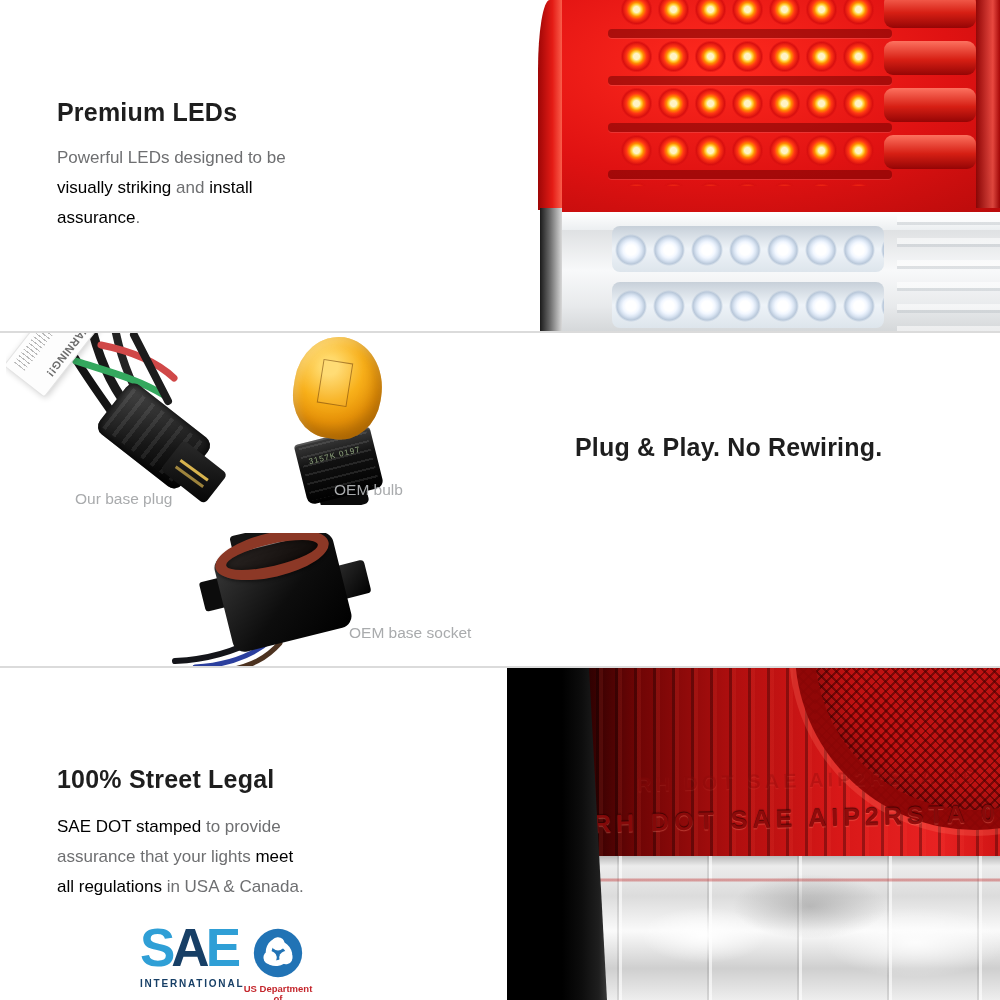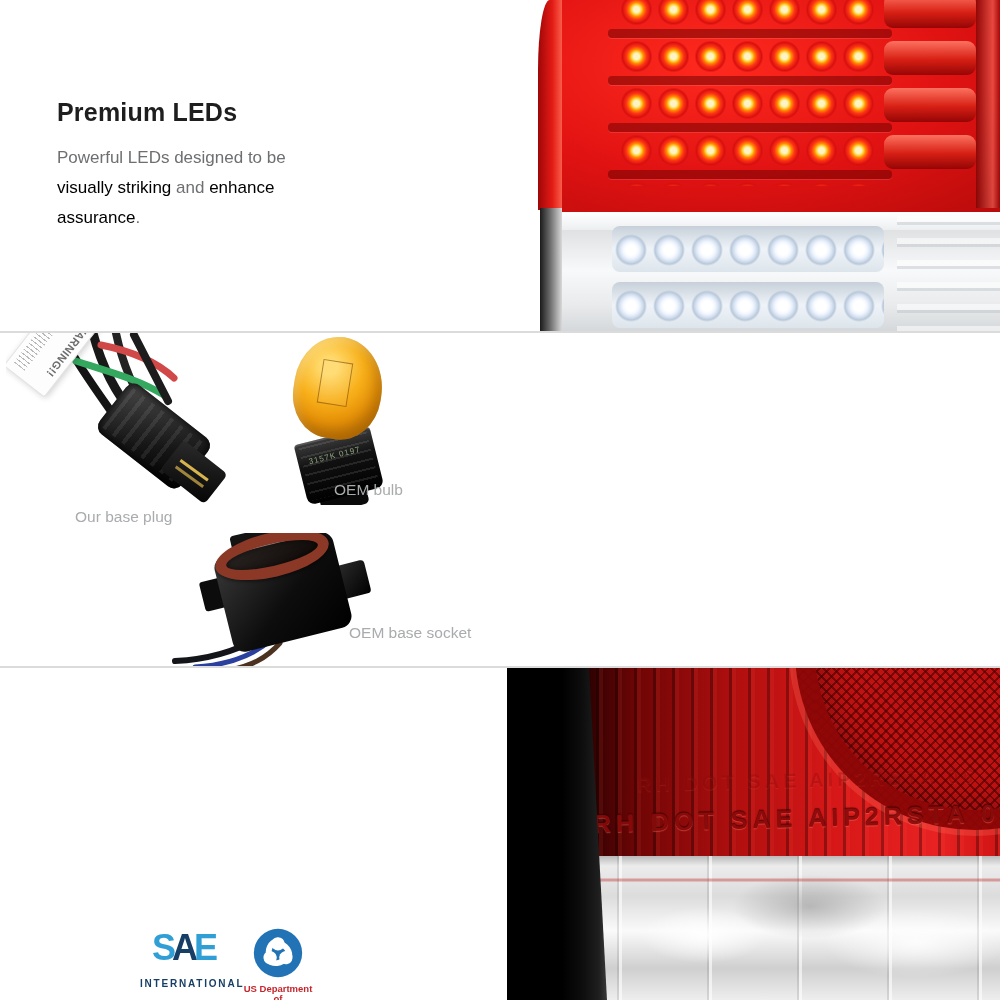--- a/index.html
+++ b/index.html
@@ -125,37 +125,37 @@
       radial-gradient(90px 40px at 30% 55%, rgba(255,255,255,.95), rgba(255,255,255,0) 70%),
       radial-gradient(110px 46px at 55% 35%, rgba(110,110,110,.38), rgba(110,110,110,0) 70%),
       radial-gradient(130px 50px at 80% 60%, rgba(255,255,255,.85), rgba(255,255,255,0) 70%),
       linear-gradient(180deg, transparent 22px, rgba(190,30,30,.38) 23px, rgba(190,30,30,.38) 25px, transparent 26px),
       repeating-linear-gradient(90deg, rgba(255,255,255,0) 0 40px, rgba(0,0,0,.10) 40px 42px, rgba(255,255,255,.6) 42px 45px, rgba(255,255,255,0) 45px 90px),
       linear-gradient(180deg,#b9b9b9 0,#ececec 10px,#dcdcdc 28%,#fafafa 52%,#cfcfcf 78%,#eeeeee); }
 
   
   .logo-row { left:140px; top:928px; display:flex; gap:16px; align-items:flex-start; }
   .sae-logo { width:86px; text-align:center; }
-  .sae-word { font-size:36px; line-height:40px; font-weight:700; letter-spacing:-4px; color:#2f9fd6; }
+  .sae-word { font-size:53px; line-height:40px; font-weight:700; letter-spacing:-4px; color:#2f9fd6; }
   .sae-a { color:#173f66; }
   .sae-sub { font-size:10px; font-weight:700; letter-spacing:1.8px; color:#173f66; margin-top:10px; }
   .dot-logo { width:72px; text-align:center; }
   .dot-text { font-size:9.5px; font-weight:700; color:#c4262c; line-height:10px; margin-top:2px; }
 
   svg.wires { position:absolute; left:0; top:0; }
 </style>
 </head>
 <body>
 
 <div class="canvas">
 
   <div class="abs tblock txt-premium">
     <h2>Premium LEDs</h2>
     <p><span>Powerful LEDs designed to be</span><br>
-      <span class="red">visually striking</span><span> and </span><span class="red">enhance</span><br>
+      <span class="red">visually striking</span><span> and </span><span class="red">install</span><br>
       <span class="red">assurance</span><span>.</span></p>
   </div>
 
   <div class="abs photo-top">
     <div class="abs pt-left-red"></div>
     <div class="abs pt-left-chrome"></div>
     <div class="abs pt-red">
       <div class="abs pt-ledgrid"></div>
       <div class="abs pt-gap" style="top:29px"></div>
       <div class="abs pt-gap" style="top:76px"></div>
@@ -208,29 +208,36 @@
       <path d="M102,106 C82,124 55,132 25,134" stroke="#2b3f9e" stroke-width="5" fill="none" stroke-linecap="round"></path>
       <path d="M110,110 C96,126 80,133 60,137" stroke="#4c3220" stroke-width="5" fill="none" stroke-linecap="round"></path>
     </svg>
     <div class="abs sock-tab-l"></div>
     <div class="abs sock-tab-r"></div>
     <div class="abs sock-top"></div>
     <div class="abs sock-body"></div>
     <div class="abs sock-ring"></div>
   </div>
 
-  <div class="caption" style="left:75px; top:508px">Our base plug</div>
+  <div class="caption" style="left:75px; top:490px">Our base plug</div>
   <div class="caption" style="left:334px; top:481px">OEM bulb</div>
   <div class="caption" style="left:349px; top:624px">OEM base socket</div>
 
   <div class="abs tblock txt-plug">
+    <h2>Plug &amp; Play. No Rewiring.</h2>
   </div>
 
   <div class="abs hr" style="top:666px"></div>
 
+  <div class="abs tblock txt-legal">
+    <h2>100% Street Legal</h2>
+    <p><span class="red">SAE DOT stamped</span><span> to provide</span><br>
+      <span>assurance that your lights </span><span class="red">meet</span><br>
+      <span class="red">all regulations</span><span> in USA &amp; Canada.</span></p>
+  </div>
 
   <div class="abs logo-row">
     <div class="sae-logo">
       <div class="sae-word"><span>S</span><span class="sae-a">A</span><span>E</span></div>
       <div class="sae-sub">INTERNATIONAL</div>
     </div>
     <div class="dot-logo">
       <svg width="50" height="50" viewBox="0 0 60 60">
         <circle cx="30" cy="30" r="29" fill="#2173b5"></circle>
         <g fill="#fff">

